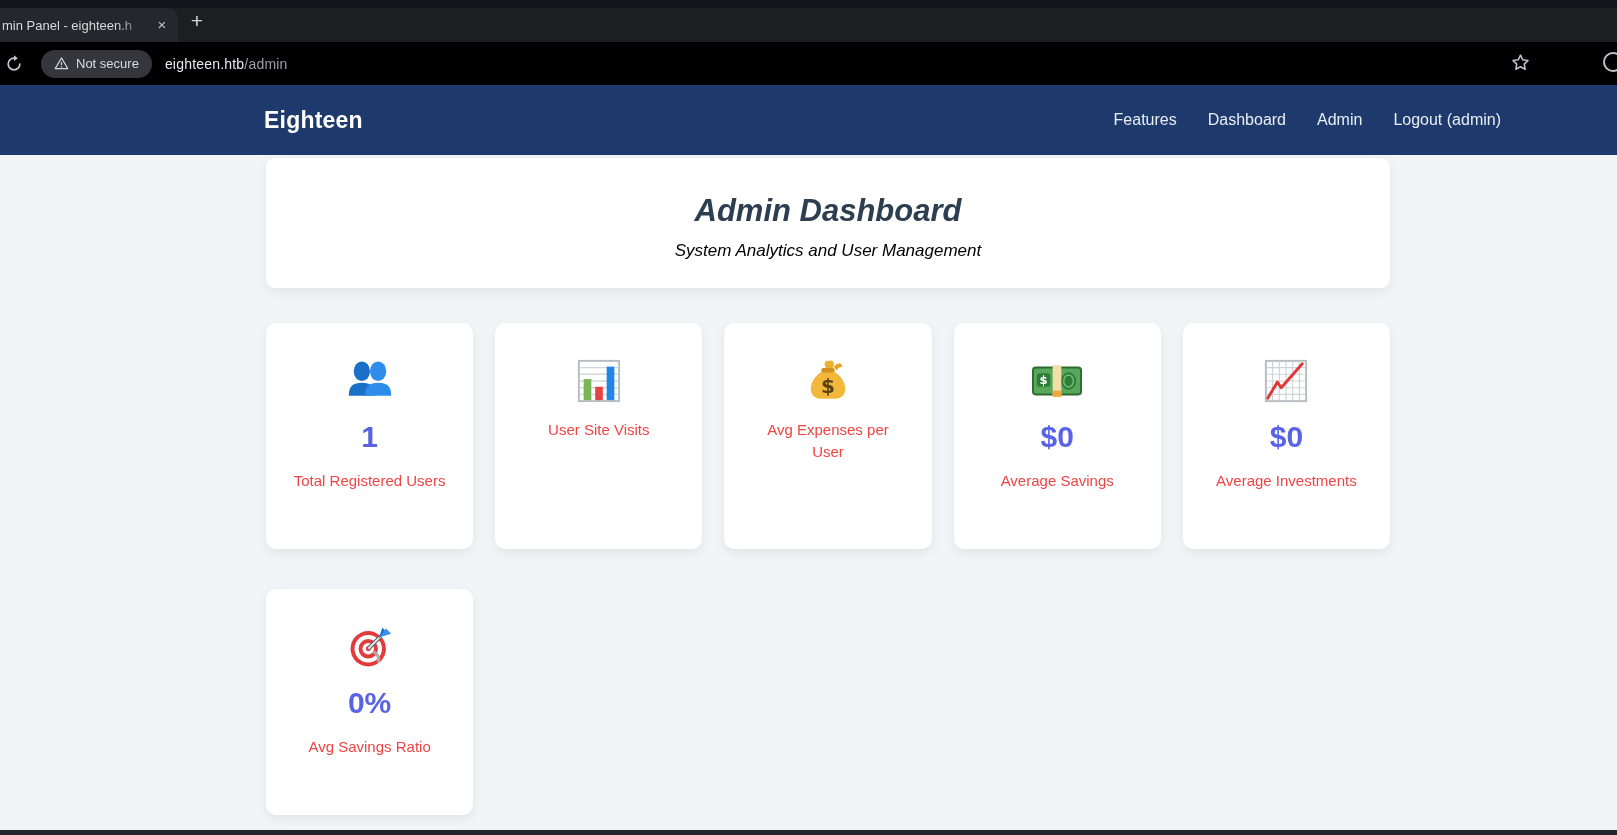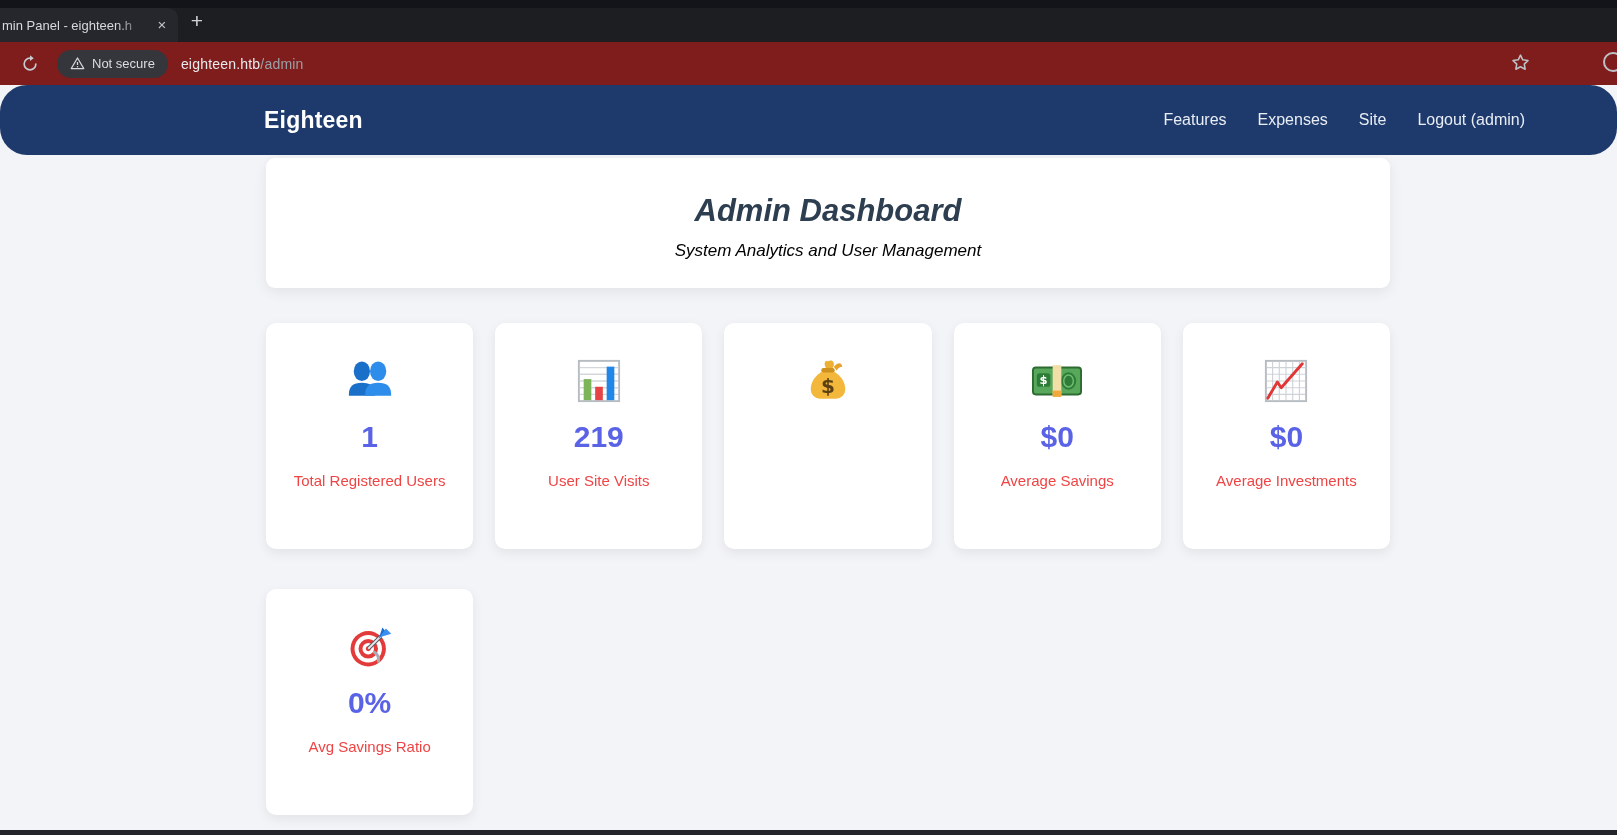--- a/index.html
+++ b/index.html
@@ -11,34 +11,34 @@
   .tabbar{position:absolute;top:0;left:0;width:100%;height:42px;background:#1d1e22;}
   .tabbar::before{content:"";position:absolute;top:0;left:0;width:100%;height:8px;background:#131419;}
   .tab{position:absolute;left:-24px;bottom:0;width:202px;height:34px;background:#26272c;
        border-radius:10px 10px 0 0;display:flex;align-items:center;padding:0 6px 0 26px;box-sizing:border-box;}
   .tab-title{flex:1;color:#d7d9dd;font-size:13px;white-space:nowrap;overflow:hidden;
        -webkit-mask-image:linear-gradient(to right,#000 76%,transparent 97%);
        mask-image:linear-gradient(to right,#000 76%,transparent 97%);}
   .tab-close{width:20px;text-align:center;color:#c3c6cb;font-size:15px;line-height:20px;cursor:default;}
   .newtab{position:absolute;left:184px;top:8px;width:26px;height:26px;color:#cfd2d6;font-size:21px;
        display:flex;align-items:center;justify-content:center;}
-  .toolbar{position:absolute;top:42px;left:0;width:100%;height:43px;background:#7f1d1d;
-       display:flex;align-items:center;padding-left:20px;box-sizing:border-box;}
+  .toolbar{position:absolute;top:42px;left:0;width:100%;height:43px;background:#000000;
+       display:flex;align-items:center;padding-left:4px;box-sizing:border-box;}
   .reload-btn{width:20px;height:20px;margin-right:17px;flex:0 0 auto;}
   .chip{display:flex;align-items:center;gap:7px;background:#34363c;border-radius:14px;height:28px;
        padding:0 13px;color:#dadce0;font-size:13px;flex:0 0 auto;}
   .url{margin-left:13px;font-size:14px;letter-spacing:.2px;text-align:center;}
   .url-host{color:#e8eaed}
   .url-path{color:#9aa0a6}
   .bookmark{position:absolute;right:86px;top:52px;width:21px;height:21px;}
   .profile-partial{position:absolute;left:1603px;top:52px;width:20px;height:20px;
        border:2.5px solid #bdc1c6;border-radius:50%;box-sizing:border-box;}
   
   .navbar{position:absolute;top:85px;left:0;width:100%;height:70px;background:#1e3a6c;
-       display:flex;align-items:center;padding:0 92px 0 264px;box-sizing:border-box;border-radius:27px;}
+       display:flex;align-items:center;padding:0 116px 0 264px;box-sizing:border-box;}
   .brand{font-size:23px;font-weight:bold;color:#ffffff;letter-spacing:.2px;}
   .nav-links{margin-left:auto;display:flex;column-gap:31px;align-items:center;}
   .nav-link{color:#e9edf4;font-size:16px;cursor:default;}
   
   .page{position:absolute;top:155px;left:0;right:0;bottom:5px;background:#f3f4f8;overflow:hidden;}
   .container{margin-left:266px;width:1124px;}
   .hero{background:#ffffff;border-radius:9px;box-shadow:0 4px 14px rgba(0,0,0,.07);
        text-align:center;padding:34px 20px 27px;margin-top:3px;font-style:italic;}
   .hero-title{margin:0 0 12px;font-size:31px;line-height:37px;color:#2d3e50;font-weight:bold;}
   .hero-sub{font-size:17px;color:#000000;}
@@ -86,22 +86,22 @@
   <svg viewBox="0 0 24 24" width="21" height="21">
     <path d="M12 3.6l2.6 5.3 5.9.9-4.2 4.1 1 5.8-5.3-2.8-5.3 2.8 1-5.8-4.2-4.1 5.9-.9z" fill="none" stroke="#bdc1c6" stroke-width="1.8" stroke-linejoin="round"></path>
   </svg>
 </div>
 <div class="profile-partial"></div>
 
 <div class="navbar">
   <div class="brand">Eighteen</div>
   <div class="nav-links">
     <span class="nav-link">Features</span>
-    <span class="nav-link">Expenses</span>
-    <span class="nav-link">Site</span>
+    <span class="nav-link">Dashboard</span>
+    <span class="nav-link">Admin</span>
     <span class="nav-link">Logout (admin)</span>
   </div>
 </div>
 
 <div class="page">
   <div class="container">
     <div class="hero">
       <h1 class="hero-title">Admin Dashboard</h1>
       <div class="hero-sub">System Analytics and User Management</div>
     </div>
@@ -128,34 +128,34 @@
             <line x1="4" y1="10" x2="44" y2="10" stroke="#d3d7db" stroke-width="1.4"></line>
             <line x1="4" y1="17" x2="44" y2="17" stroke="#d3d7db" stroke-width="1.4"></line>
             <line x1="4" y1="24" x2="44" y2="24" stroke="#d3d7db" stroke-width="1.4"></line>
             <line x1="4" y1="31" x2="44" y2="31" stroke="#d3d7db" stroke-width="1.4"></line>
             <line x1="4" y1="38" x2="44" y2="38" stroke="#d3d7db" stroke-width="1.4"></line>
             <rect x="8" y="22" width="8" height="22" fill="#7cb45a"></rect>
             <rect x="20" y="30" width="8" height="14" fill="#e64444"></rect>
             <rect x="32" y="9" width="8" height="35" fill="#2086e8"></rect>
           </svg>
         </div>
-        <div class="stat-value">219</div>
         <div class="stat-label">User Site Visits</div>
       </div>
 
       <div class="stat-card">
         <div class="stat-icon">
           <svg viewBox="0 0 48 48" width="46" height="46">
             <path d="M30 9 q7-7 9 0 q-4 0-6 4z" fill="#e8a22a"></path>
             <path d="M22 11 C19 5 21 2 24 3.5 C27 1.5 31 3 30 8 L28 12 Z" fill="#eeb033"></path>
             <path d="M19 13 h10 c9 6 13 12 13 20 a9.5 9.5 0 0 1 -9.5 9.5 h-17 A9.5 9.5 0 0 1 6 33 c0-8 4-14 13-20z" fill="#f3b83b"></path>
             <rect x="17" y="10.5" width="14" height="4.5" rx="2.2" fill="#cf921f"></rect>
             <text x="24" y="36" font-size="21" font-weight="bold" fill="#5a4012" text-anchor="middle" font-family="DejaVu Sans, sans-serif">$</text>
           </svg>
         </div>
+        <div class="stat-label">Avg Expenses per User</div>
       </div>
 
       <div class="stat-card">
         <div class="stat-icon">
           <svg viewBox="0 0 52 34" width="50" height="34">
             <rect x="1" y="3" width="50" height="28" rx="3" fill="#57a85a" stroke="#2f6b31" stroke-width="2"></rect>
             <ellipse cx="38" cy="17" rx="8" ry="9" fill="#2f7c38"></ellipse>
             <ellipse cx="38" cy="17" rx="5" ry="6.2" fill="none" stroke="#6fbf72" stroke-width="1.5"></ellipse>
             <rect x="21.5" y="0.5" width="9" height="33" fill="#f2dfa8"></rect>
             <rect x="21.5" y="27" width="9" height="6.5" fill="#f2a93b"></rect>

